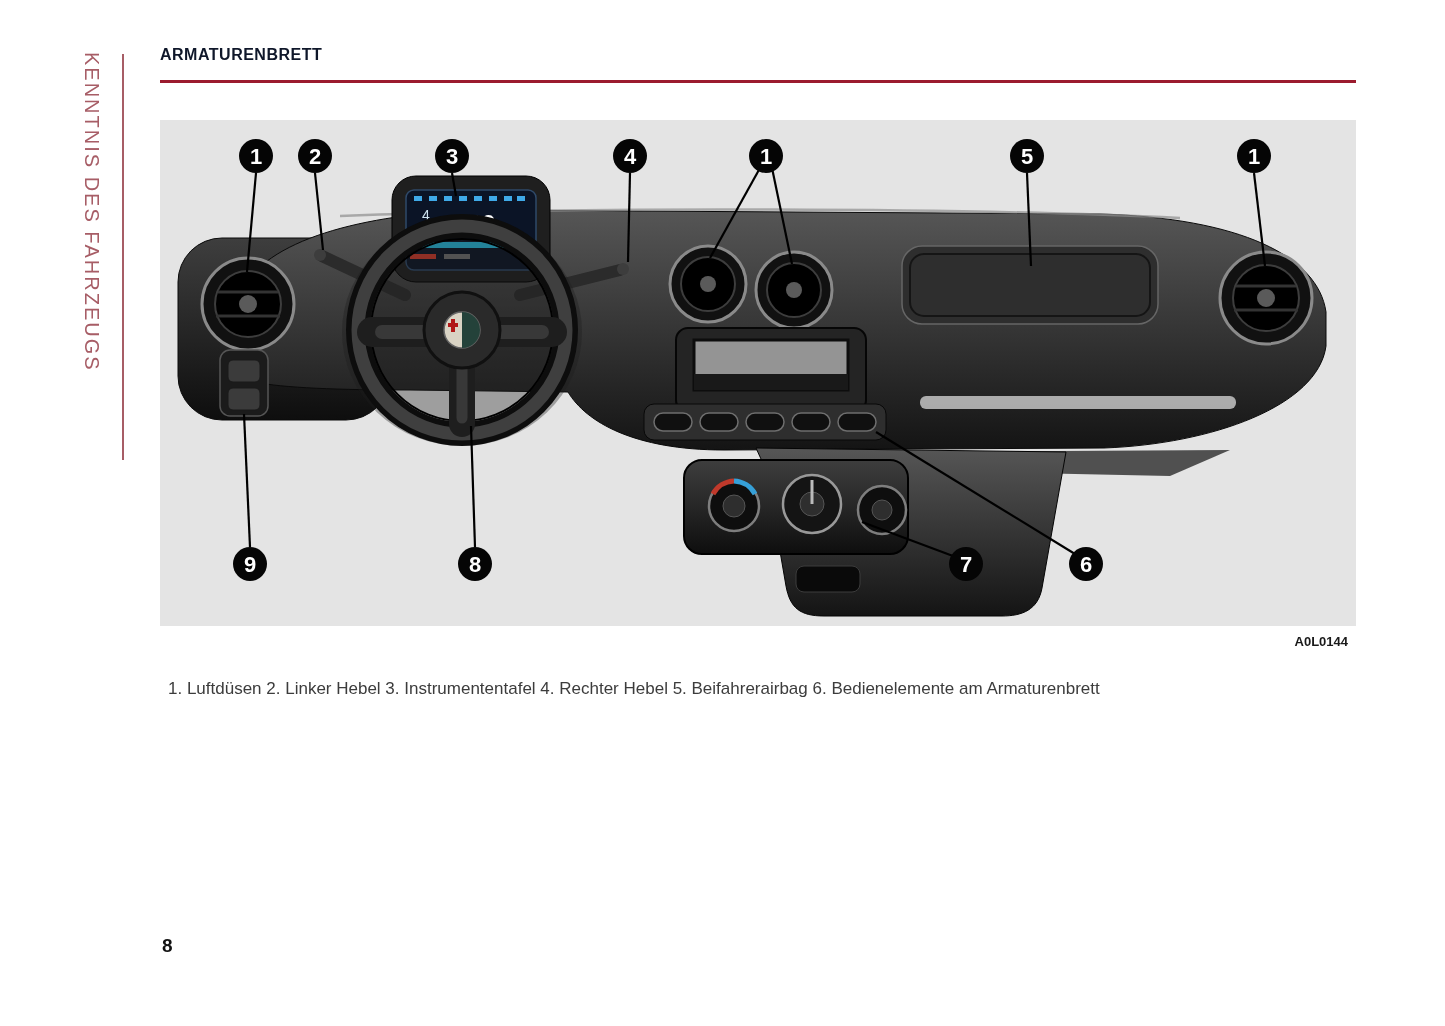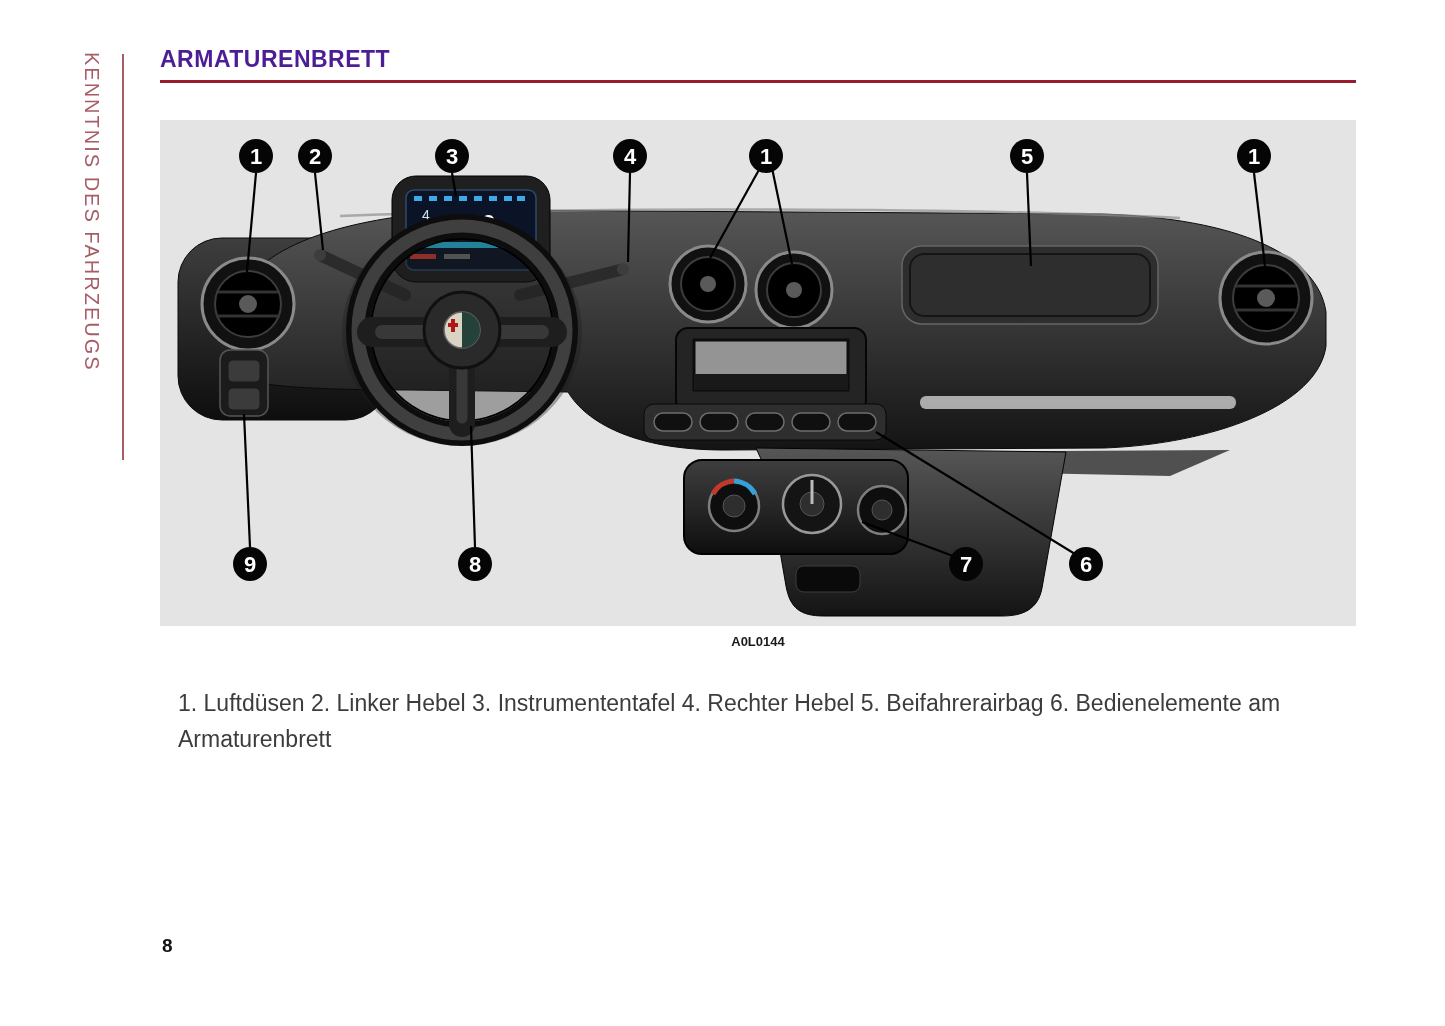--- a/index.html
+++ b/index.html
@@ -11,35 +11,35 @@
     position:absolute;left:80px;top:52px;height:412px;
     writing-mode:vertical-rl;
     font-size:20px;letter-spacing:2px;color:#a75d66;font-weight:400;
     white-space:nowrap;
   }
   .chapter-rule{
     position:absolute;left:122px;top:54px;width:2px;height:406px;background:#a75d66;
   }
   .doc-title{
     position:absolute;left:160px;top:46px;margin:0;
-    font-size:23px;font-weight:bold;letter-spacing:.5px;color:#4c1d95;
+    font-size:16px;font-weight:bold;letter-spacing:.5px;color:#0f172a;
   }
   .title-rule{
     position:absolute;left:160px;top:80px;width:1196px;height:3px;background:#9b1b2e;
   }
   .figure-wrap{
     position:absolute;left:160px;top:120px;width:1196px;height:506px;background:#e4e4e4;
   }
   .figure-code{
-    position:absolute;left:160px;top:634px;width:1196px;text-align:center;
+    position:absolute;left:152px;top:634px;width:1196px;text-align:right;
     font-size:13px;font-weight:bold;color:#1a1a1a;
   }
   .caption{
-    position:absolute;left:162px;top:670px;width:1185px;margin:16px;
-    font-size:23px;line-height:1.55;color:#3c3c3c;
+    position:absolute;left:162px;top:670px;width:1185px;margin:6px;
+    font-size:17px;line-height:1.55;color:#3c3c3c;
   }
   .page-number{
     position:absolute;left:162px;top:935px;font-size:19px;font-weight:bold;color:#111;
   }
   
   .co-circle{fill:#050505;}
   .co-text{fill:#ffffff;font-weight:bold;font-size:22px;text-anchor:middle;
     font-family:"Liberation Sans",sans-serif;}
   .leader{stroke:#000;stroke-width:2.2;fill:none;}
   .disp-speed{fill:#fff;font-weight:bold;font-size:26px;text-anchor:middle;

